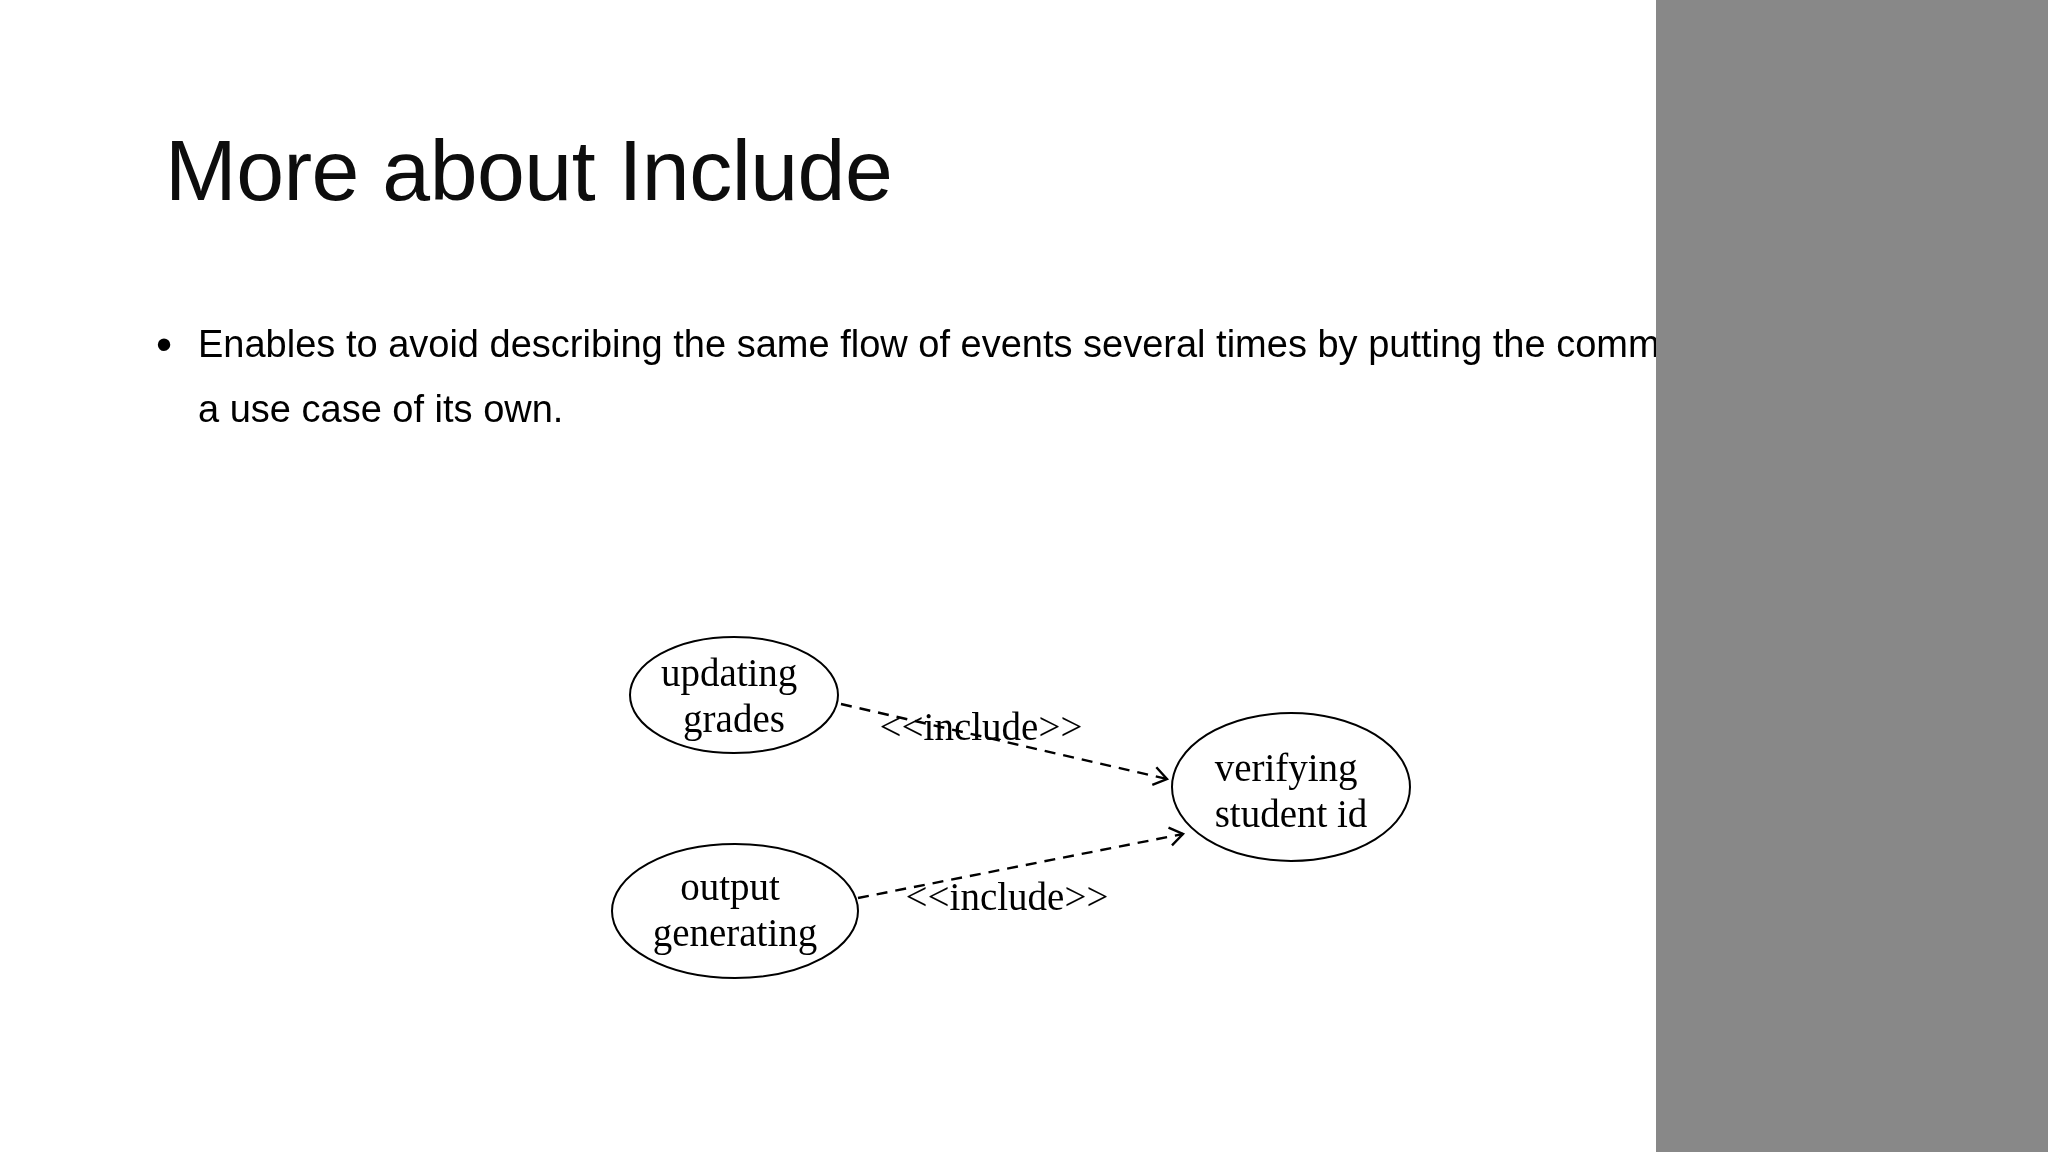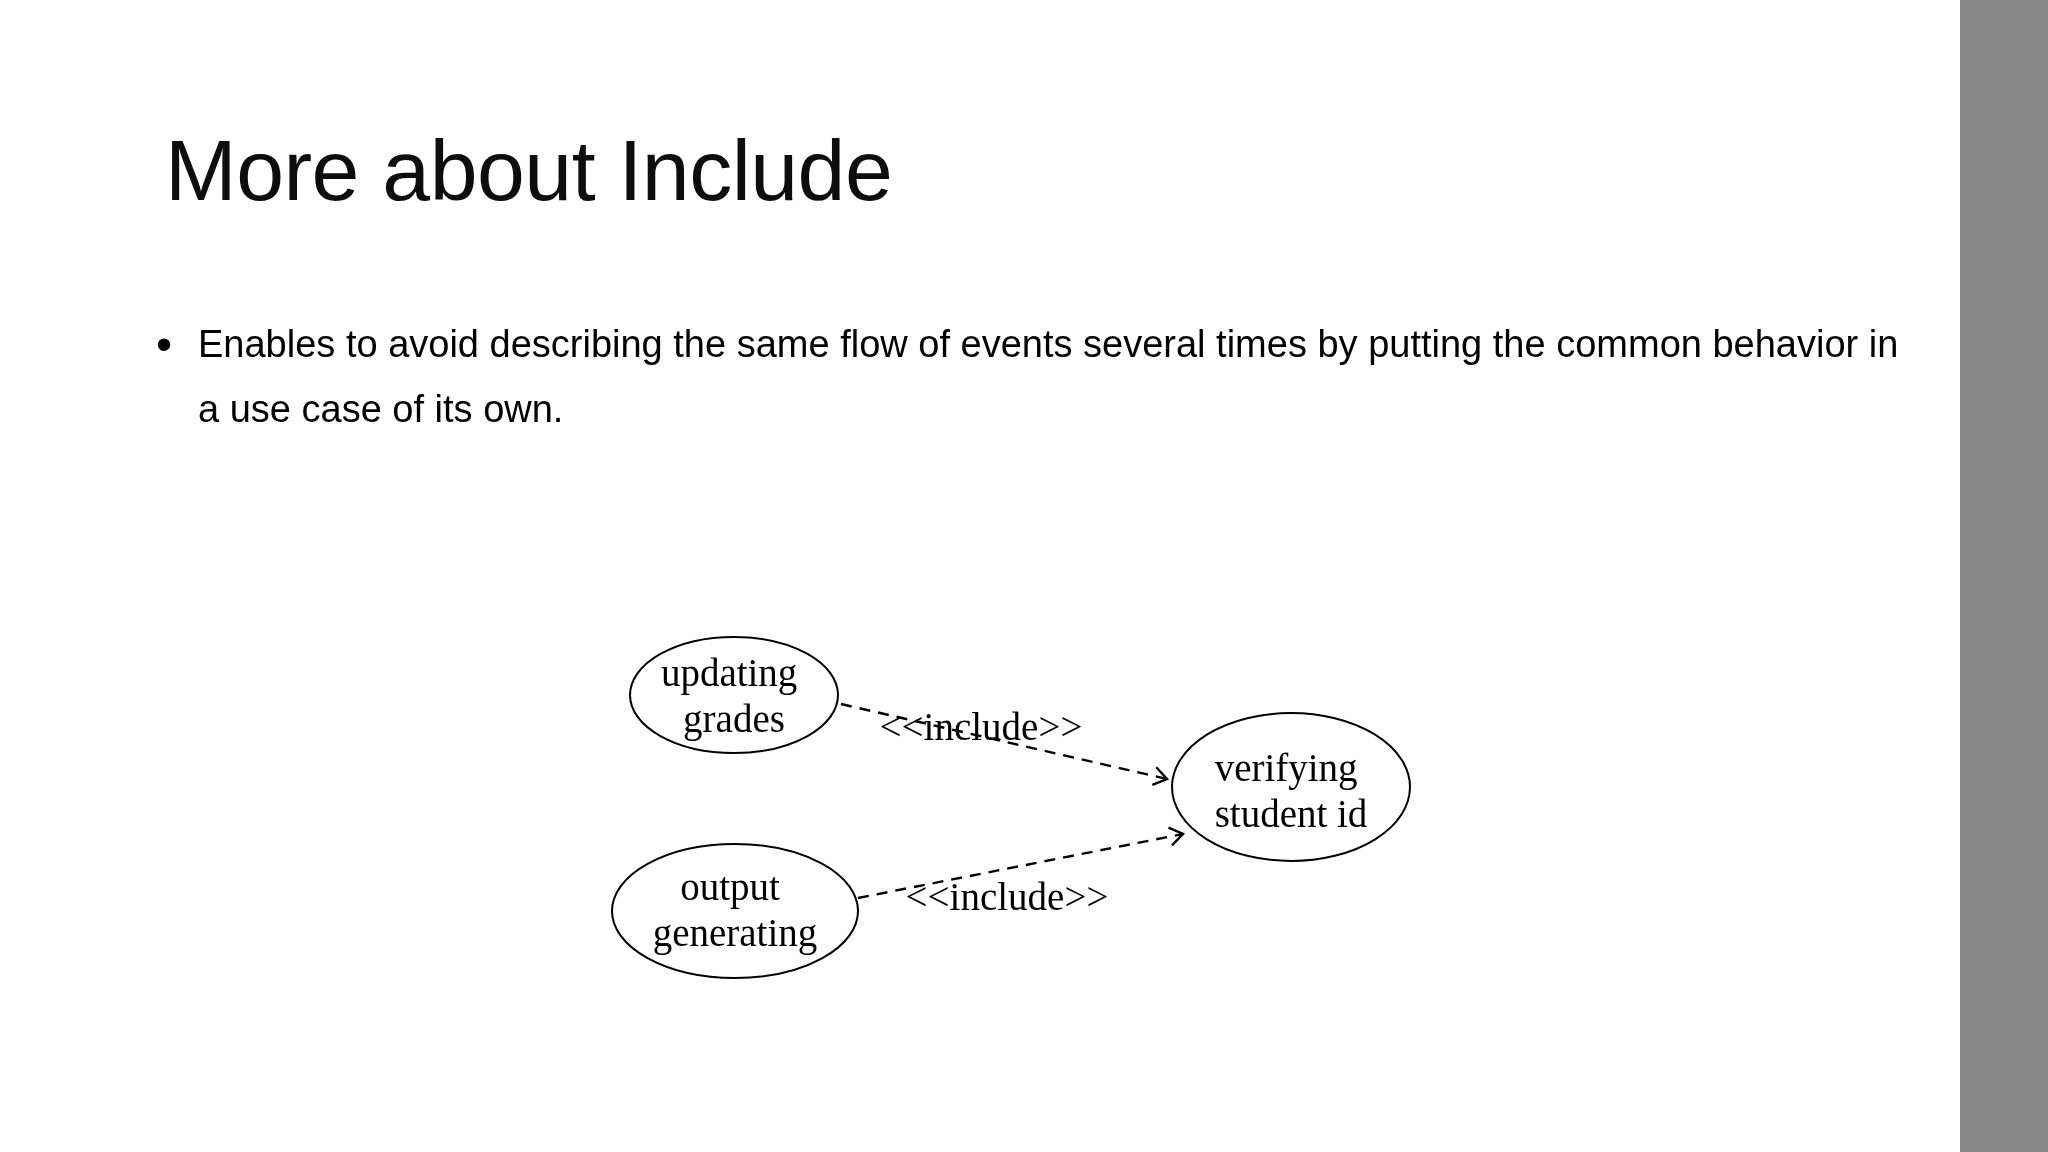--- a/index.html
+++ b/index.html
@@ -1,18 +1,18 @@
 <!DOCTYPE html>
 <html><head>
 <meta charset="utf-8">
 <style>
   html,body{margin:0;padding:0;background:#888;}
   .slide{
     position:relative;
-    width:1960px;height:1152px;
+    width:1656px;height:1152px;
     background:#ffffff;
     overflow:hidden;
     font-family:"Liberation Sans", sans-serif;
     color:#000000;
   }
   .title{
     position:absolute;
     left:165px;top:127px;
     margin:0;
     font-size:86px;

